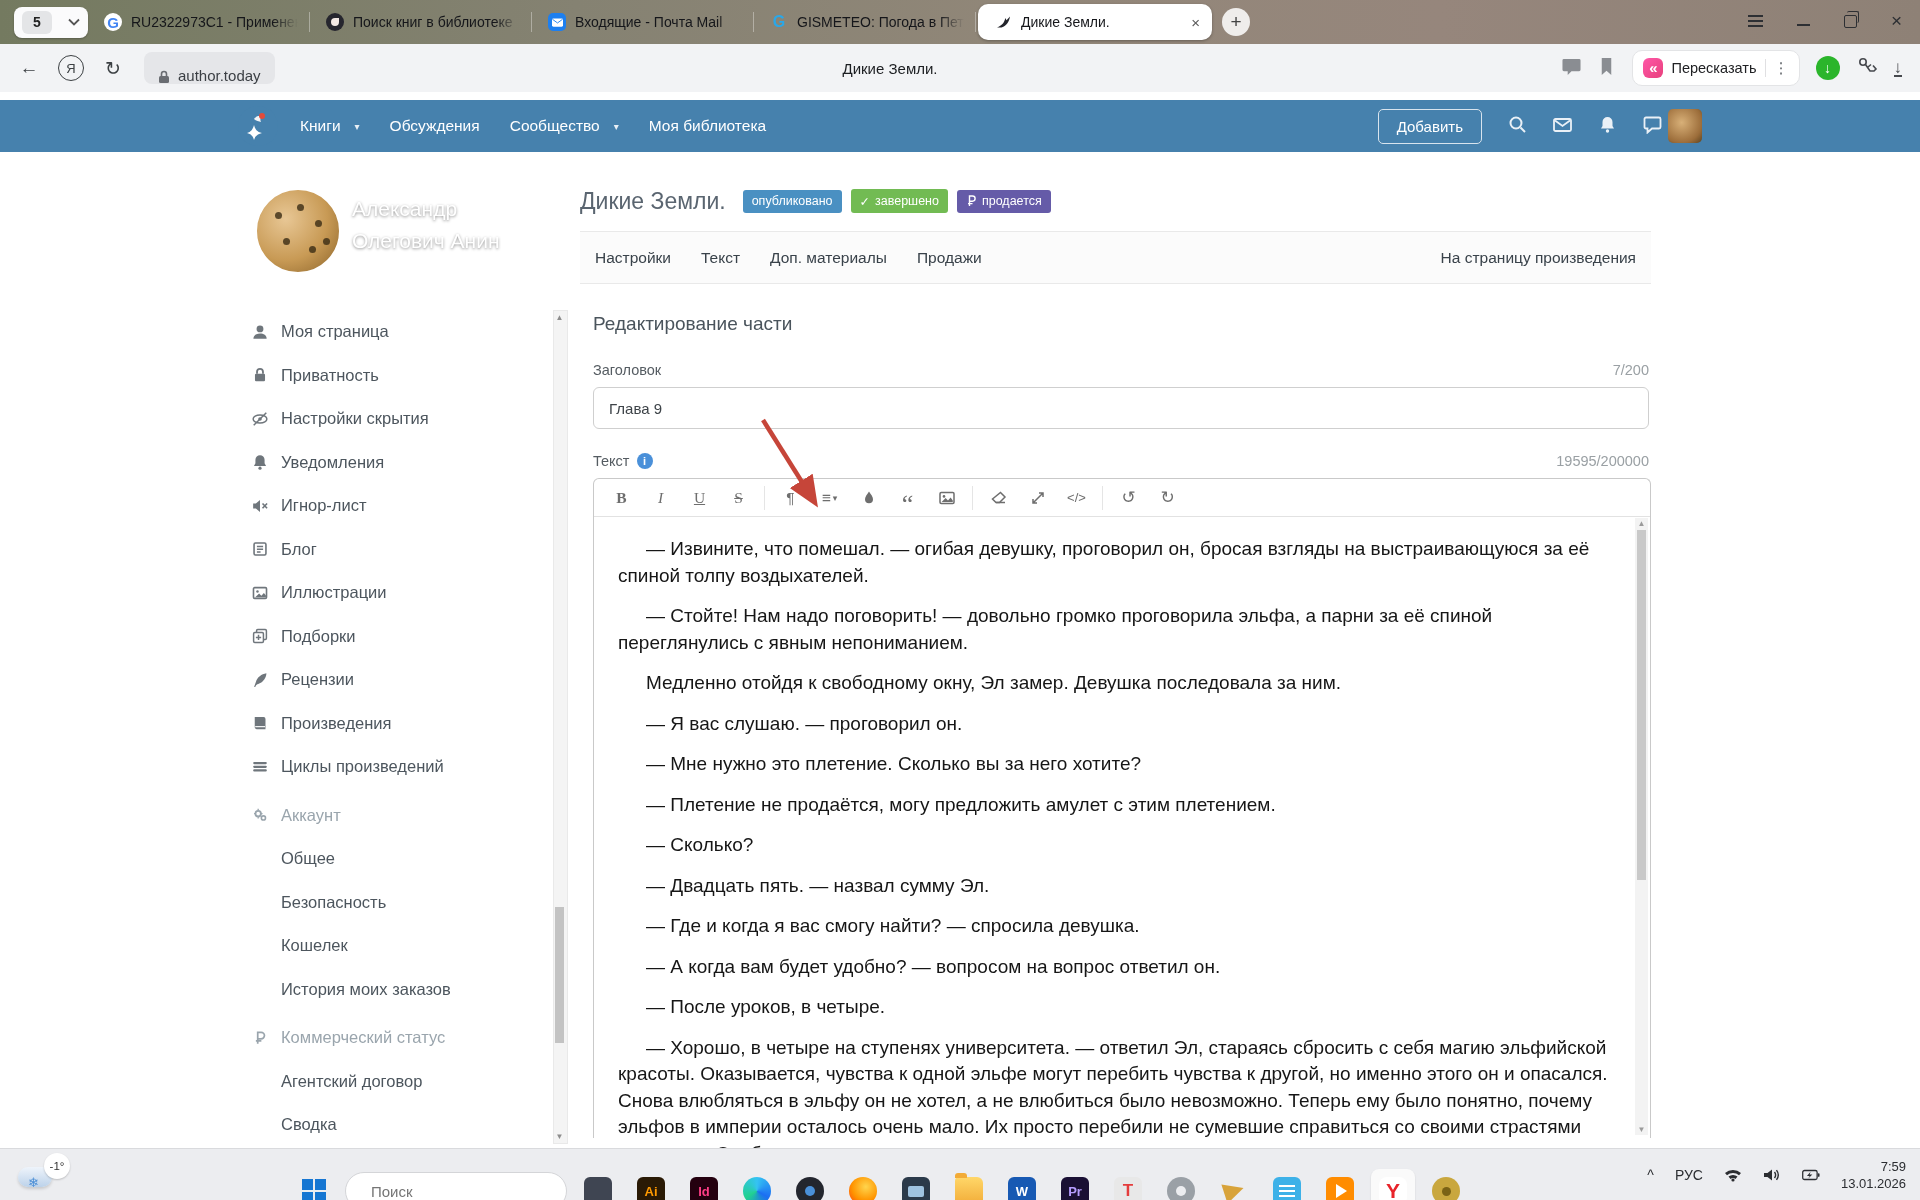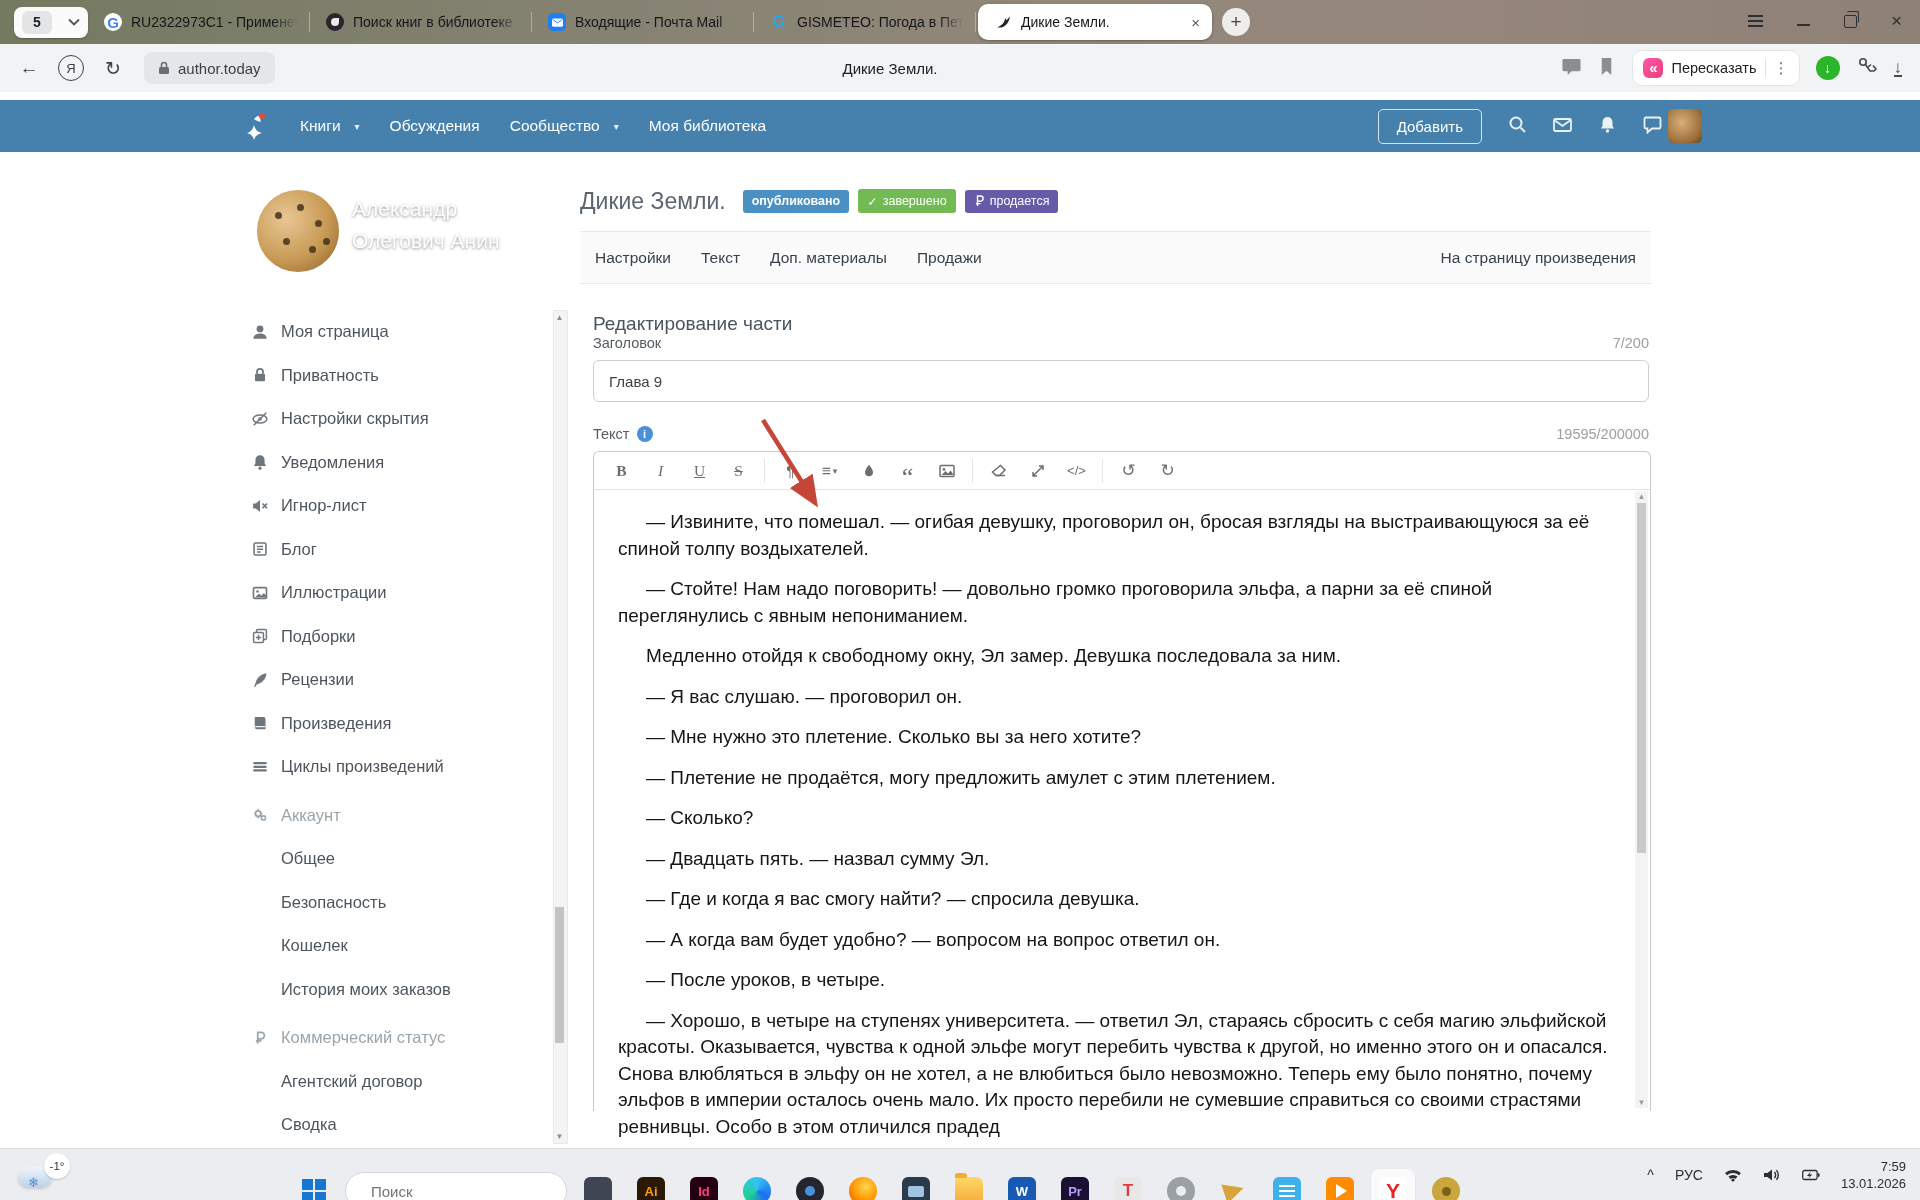--- a/index.html
+++ b/index.html
@@ -23,21 +23,21 @@
   .fav-mail{background:#1d7ff0;border-radius:5px;}
   .fav-mail svg{width:11px;height:9px;}
   .fav-gis{color:#2aa7e8;font-size:16px;}
   .fav-bird svg{width:16px;height:16px;fill:#23252b;}
   .tab-close{font-size:15px;color:#5a5a5a;margin-left:4px;}
   .newtab{width:28px;height:28px;border-radius:50%;background:rgba(255,255,255,.85);margin-left:8px;display:flex;align-items:center;justify-content:center;font-size:19px;color:#444;}
   
   #addrbar{position:absolute;left:0;top:44px;width:1920px;height:48px;background:#f2f3f5;display:flex;align-items:center;}
   .abtn{color:#3c4043;font-size:19px;width:34px;text-align:center;}
   .ya-circle{width:24px;height:24px;border:1.6px solid #3c4043;border-radius:50%;display:flex;align-items:center;justify-content:center;font-size:13px;color:#3c4043;margin:0 12px;}
-  .url-pill{display:flex;align-items:center;gap:8px;background:#e5e6e9;border-radius:8px;height:32px;padding:0 14px;margin-left:14px;}
+  .url-pill{display:flex;align-items:flex-end;gap:8px;background:#e5e6e9;border-radius:8px;height:32px;padding:0 14px;margin-left:14px;}
   .url-pill svg{width:12px;height:14px;}
   .url-text{font-size:15px;color:#3b3f44;}
   .addr-title{position:absolute;left:890px;transform:translateX(-50%);font-size:15px;color:#1c1e21;}
   .addr-right{position:absolute;right:18px;display:flex;align-items:center;gap:16px;}
   .icon-gray svg{width:19px;height:19px;fill:#8a8d92;}
   .retell{display:flex;align-items:center;gap:8px;background:#fff;border:1px solid #e3e4e6;border-radius:10px;height:34px;padding:0 10px;}
   .retell-badge{width:20px;height:20px;border-radius:6px;background:linear-gradient(135deg,#ff57a8,#e8407c);color:#fff;font-size:15px;font-weight:bold;display:flex;align-items:center;justify-content:center;line-height:20px;}
   .retell-label{font-size:14.5px;color:#202124;}
   .retell-sep{width:1px;height:18px;background:#e0e0e2;}
   .kebab{color:#5f6368;font-size:15px;}
@@ -81,27 +81,27 @@
   .ssub{padding-left:41px;}
   .shead{color:#9aa5ad;margin-top:5px;}
   .sbar{position:absolute;left:549px;top:158px;width:13px;height:832px;background:#f4f4f4;border:1px solid #e9e9e9;}
   .sbar .thumb{position:absolute;left:1px;top:596px;width:9px;height:136px;background:#c3c3c3;}
   .sbar .ar{position:absolute;left:0;width:11px;text-align:center;font-size:8px;color:#8d8d8d;}
   
   .main{position:absolute;left:576px;top:19px;width:1071px;}
   .title-row{display:flex;align-items:center;gap:9px;height:60px;border-bottom:1px solid #e9e9e9;}
   .wtitle{font-size:23px;color:#5a6570;margin-right:8px;}
   .badge{color:#fff;font-size:12.5px;border-radius:3px;padding:4.5px 9px;display:flex;align-items:center;gap:5px;}
-  .b-pub{background:#4a90c2;font-weight:bold;}.b-fin{background:#72bb53;}.b-sell{background:#655ba8;}
+  .b-pub{background:#4a90c2;}.b-fin{background:#72bb53;}.b-sell{background:#655ba8;}
   .badge svg{width:11px;height:12px;}
   .tabs-row{display:flex;align-items:center;gap:30px;height:51px;background:#fbfbfb;border-bottom:1px solid #e9e9e9;padding:0 15px;font-size:15.5px;color:#39424a;}
   .wlink{margin-left:auto;}
   .mbody{padding:0 0 0 13px;}
   .mhead{font-size:19px;color:#4a545c;margin:29px 0 0 0;}
-  .lblrow{display:flex;align-items:flex-end;font-size:14.5px;color:#555c62;}
+  .lblrow{display:flex;align-items:flex-end;margin-top:27px;font-size:14.5px;color:#555c62;}
   .count{margin-left:auto;color:#9aa0a4;padding-right:2px;}
   .tinput{margin-top:9px;width:1056px;height:42px;box-sizing:border-box;border:1px solid #cfcfcf;border-radius:6px;font-size:15px;color:#3d4348;padding:0 15px;font-family:"Liberation Sans",sans-serif;background:#fff;}
   .info-i{display:inline-flex;width:16px;height:16px;border-radius:50%;background:#4a90d9;color:#fff;font-size:11px;font-weight:bold;align-items:center;justify-content:center;margin-left:7px;font-style:normal;}
   .editor{margin-top:9px;width:1058px;border:1px solid #c9c9c9;border-radius:6px 6px 0 0;border-bottom:none;position:relative;height:660px;box-sizing:border-box;}
   .etoolbar{height:37px;border-bottom:1px solid #e2e2e2;display:flex;align-items:center;padding:0 8px;}
   .tbtn{min-width:39px;height:26px;display:flex;align-items:center;justify-content:center;color:#6e6e6e;font-size:15.5px;}
   .tbtn svg{width:16px;height:16px;fill:#6e6e6e;}
   .tb-b{font-weight:bold;font-family:"Liberation Serif",serif;}
   .tb-i{font-style:italic;font-family:"Liberation Serif",serif;}
   .tb-u{text-decoration:underline;font-family:"Liberation Serif",serif;}

